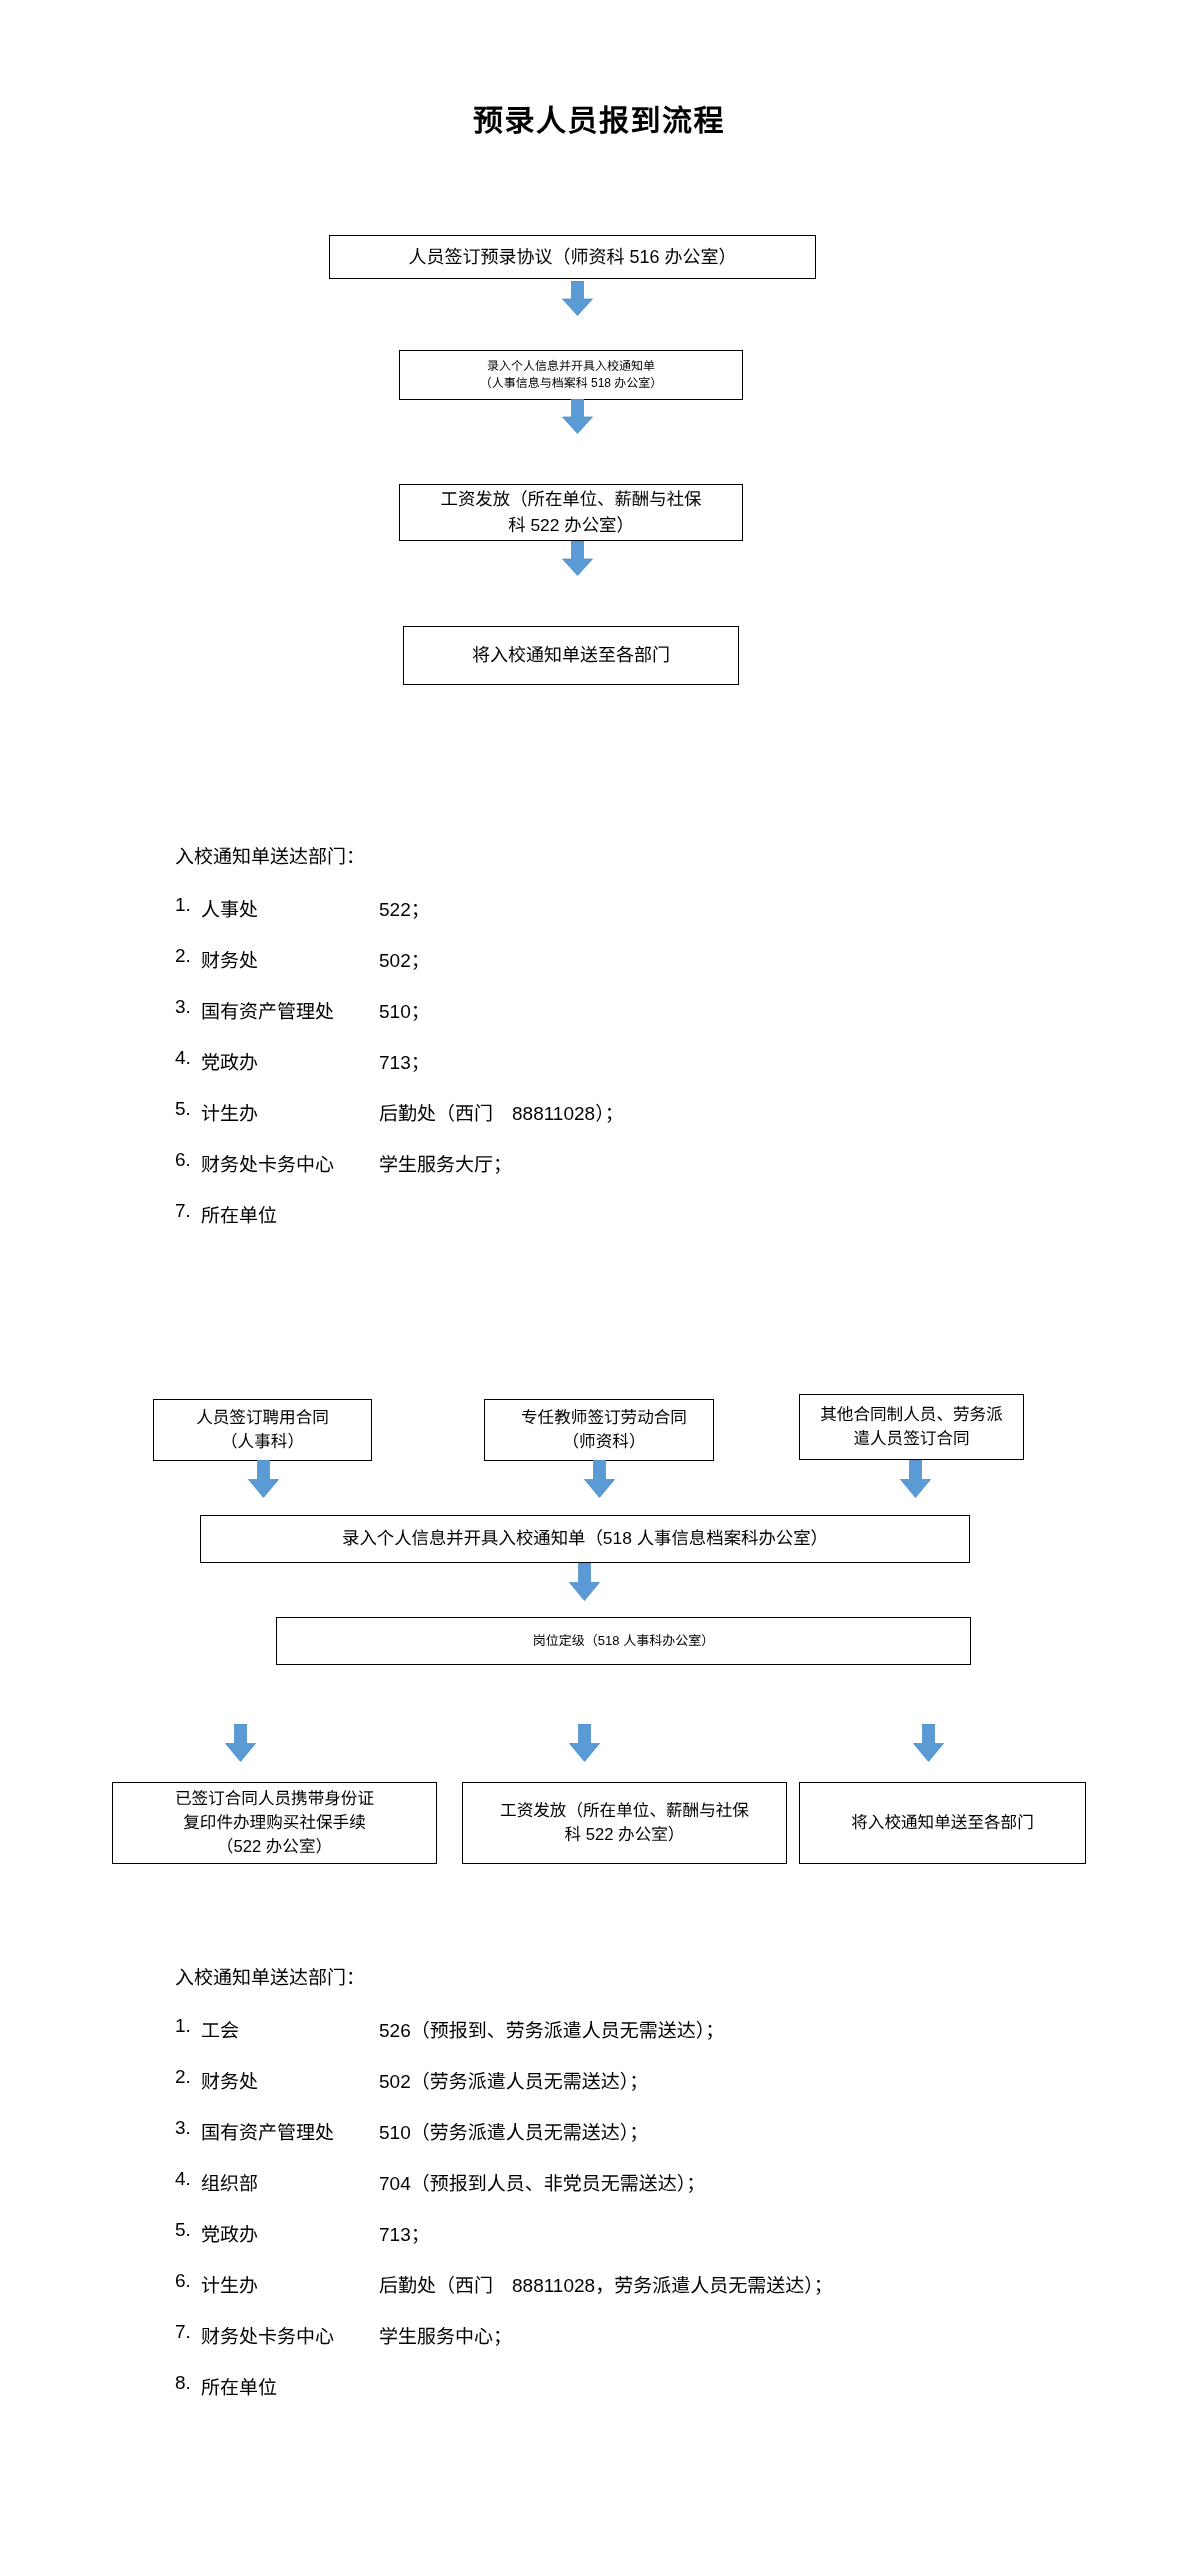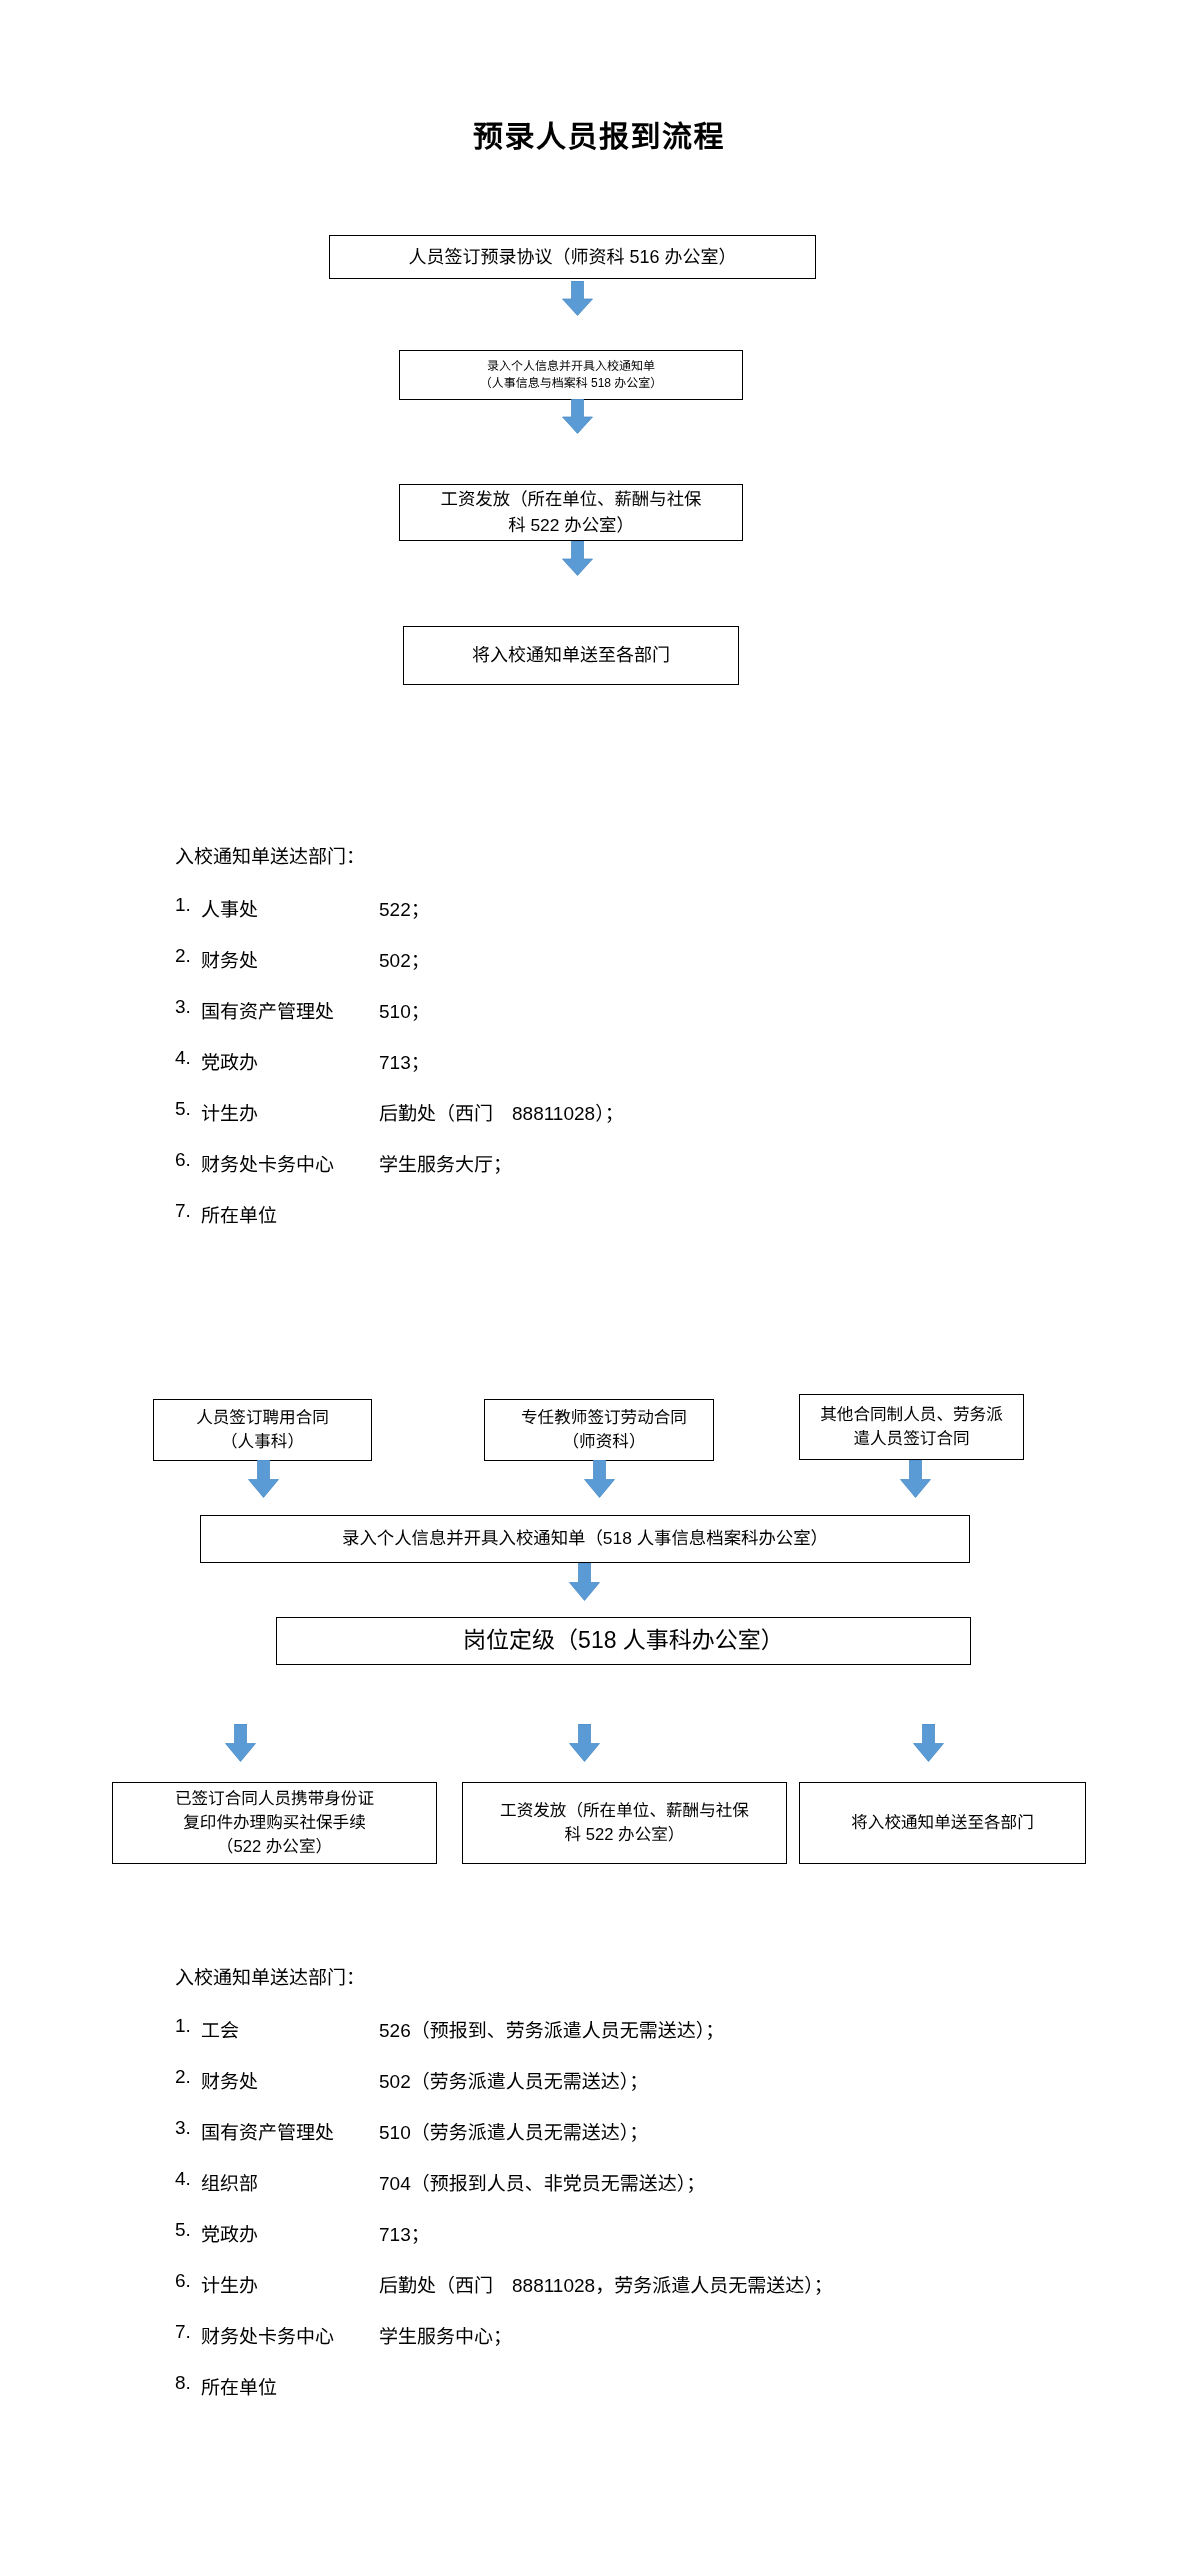--- a/index.html
+++ b/index.html
@@ -28,21 +28,21 @@
     text-align: center;
     font-size: 30px;
     font-weight: bold;
     letter-spacing: 1.5px;
     font-family: "Liberation Serif", "DejaVu Serif", serif;
   }
 
   .title-1 {
     position: absolute;
     left: 0;
-    top: 112px;
+    top: 96px;
     width: 1198px;
     font-family: Liberation Serif, serif;
   }
 
   .title-2 {
     position: absolute;
     left: 0;
     top: 1260px;
     width: 1198px;
   }
@@ -223,21 +223,21 @@
     <div class="fbox" style="left:200px; top:1515px; width:770px; height:48px; font-size:17.4px;">
       <span class="txt">录入个人信息并开具入校通知单（518 人事信息档案科办公室）</span>
     </div>
 
     <span class="arrow" style="left:568px; top:1563px;">
       <svg width="33" height="39" viewBox="0 0 44 52">
         <polygon points="14,0 30,0 30,26 42,26 22,50 2,26 14,26" fill="#5B9BD5" stroke="#4A8AC4" stroke-width="1"></polygon>
       </svg>
     </span>
 
-    <div class="fbox" style="left:276px; top:1617px; width:695px; height:48px; font-size:23px;">
+    <div class="fbox" style="left:276px; top:1617px; width:695px; height:48px; font-size:13px;">
       <span class="txt">岗位定级（518 人事科办公室）</span>
     </div>
 
     <span class="arrow" style="left:224px; top:1724px;">
       <svg width="33" height="39" viewBox="0 0 44 52">
         <polygon points="14,0 30,0 30,26 42,26 22,50 2,26 14,26" fill="#5B9BD5" stroke="#4A8AC4" stroke-width="1"></polygon>
       </svg>
     </span>
     <span class="arrow" style="left:568px; top:1724px;">
       <svg width="33" height="39" viewBox="0 0 44 52">

